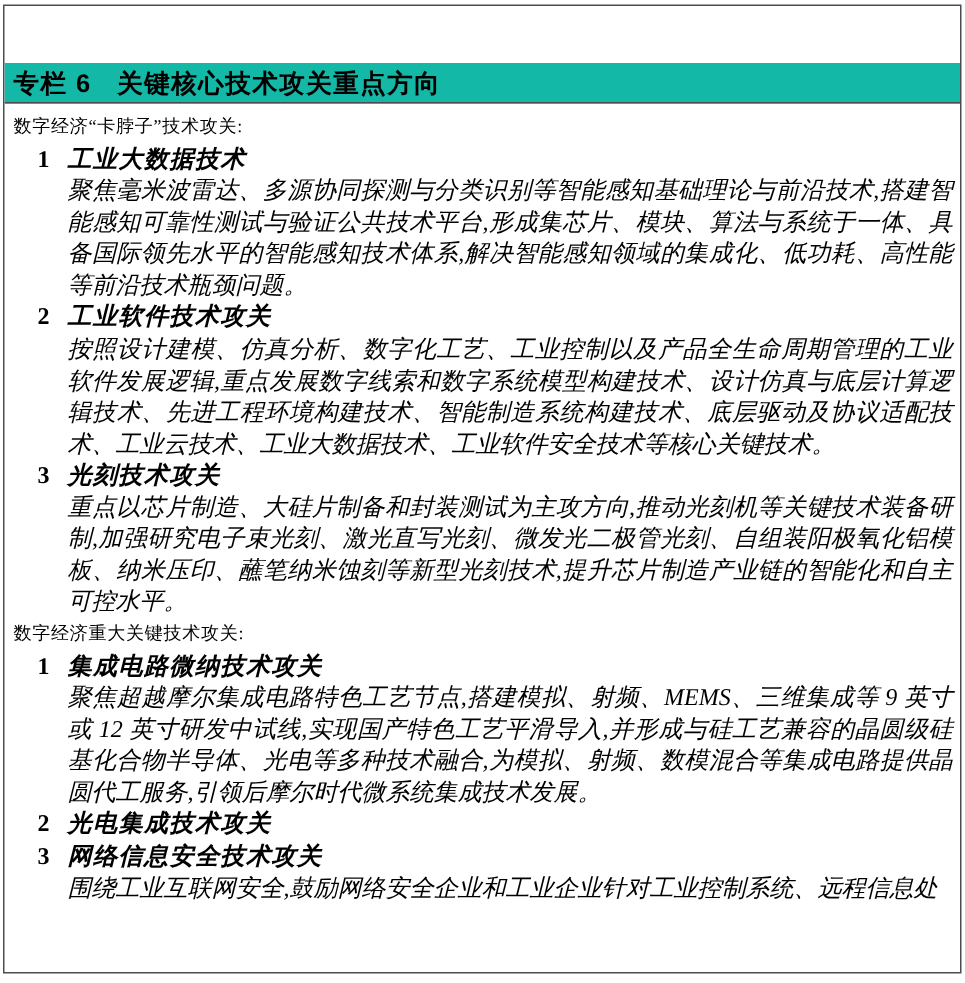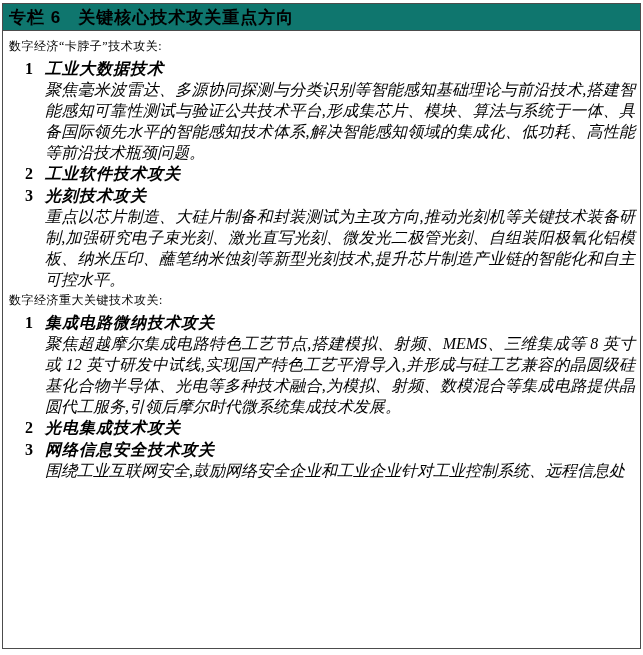--- a/index.html
+++ b/index.html
@@ -21,30 +21,31 @@
     top: 3px;
     width: 639px;
     height: 646px;
     box-sizing: border-box;
     border: 1px solid #4c4c4c;
     background: #ffffff;
     overflow: hidden;
   }
   .panel-header {
     height: 26px;
-    background: #0f766e;
+    background: #14b8a6;
     border-bottom: 1px solid #4c4c4c;
     display: flex;
     align-items: center;
     padding: 0 6px;
     font-family: "Liberation Sans", "DejaVu Sans", sans-serif;
     font-weight: bold;
     font-size: 17px;
     letter-spacing: 1px;
     white-space: nowrap;
+    margin-top: 38px;
   }
   .panel-header .header-title {
     margin-left: 17px;
   }
   .panel-body {
     padding: 5px 5px 0 6px;
     font-size: 16px;
     line-height: 21.5px;
   }
   .group-heading {
@@ -96,40 +97,41 @@
           <span class="item-title">工业大数据技术</span>
         </div>
         <div class="item-body">聚焦毫米波雷达、多源协同探测与分类识别等智能感知基础理论与前沿技术,搭建智能感知可靠性测试与验证公共技术平台,形成集芯片、模块、算法与系统于一体、具备国际领先水平的智能感知技术体系,解决智能感知领域的集成化、低功耗、高性能等前沿技术瓶颈问题。</div>
       </div>
 
       <div class="item">
         <div class="item-title-row">
           <span class="item-num">2</span>
           <span class="item-title">工业软件技术攻关</span>
         </div>
+        <div class="item-body">按照设计建模、仿真分析、数字化工艺、工业控制以及产品全生命周期管理的工业软件发展逻辑,重点发展数字线索和数字系统模型构建技术、设计仿真与底层计算逻辑技术、先进工程环境构建技术、智能制造系统构建技术、底层驱动及协议适配技术、工业云技术、工业大数据技术、工业软件安全技术等核心关键技术。</div>
       </div>
 
       <div class="item">
         <div class="item-title-row">
           <span class="item-num">3</span>
           <span class="item-title">光刻技术攻关</span>
         </div>
         <div class="item-body">重点以芯片制造、大硅片制备和封装测试为主攻方向,推动光刻机等关键技术装备研制,加强研究电子束光刻、激光直写光刻、微发光二极管光刻、自组装阳极氧化铝模板、纳米压印、蘸笔纳米蚀刻等新型光刻技术,提升芯片制造产业链的智能化和自主可控水平。</div>
       </div>
     </div>
 
     <div class="group">
       <div class="group-heading">数字经济重大关键技术攻关:</div>
 
       <div class="item">
         <div class="item-title-row">
           <span class="item-num">1</span>
           <span class="item-title">集成电路微纳技术攻关</span>
         </div>
-        <div class="item-body">聚焦超越摩尔集成电路特色工艺节点,搭建模拟、射频、MEMS、三维集成等 8 英寸或 12 英寸研发中试线,实现国产特色工艺平滑导入,并形成与硅工艺兼容的晶圆级硅基化合物半导体、光电等多种技术融合,为模拟、射频、数模混合等集成电路提供晶圆代工服务,引领后摩尔时代微系统集成技术发展。</div>
+        <div class="item-body">聚焦超越摩尔集成电路特色工艺节点,搭建模拟、射频、MEMS、三维集成等 9 英寸或 12 英寸研发中试线,实现国产特色工艺平滑导入,并形成与硅工艺兼容的晶圆级硅基化合物半导体、光电等多种技术融合,为模拟、射频、数模混合等集成电路提供晶圆代工服务,引领后摩尔时代微系统集成技术发展。</div>
       </div>
 
       <div class="item">
         <div class="item-title-row">
           <span class="item-num">2</span>
           <span class="item-title">光电集成技术攻关</span>
         </div>
       </div>
 
       <div class="item">

